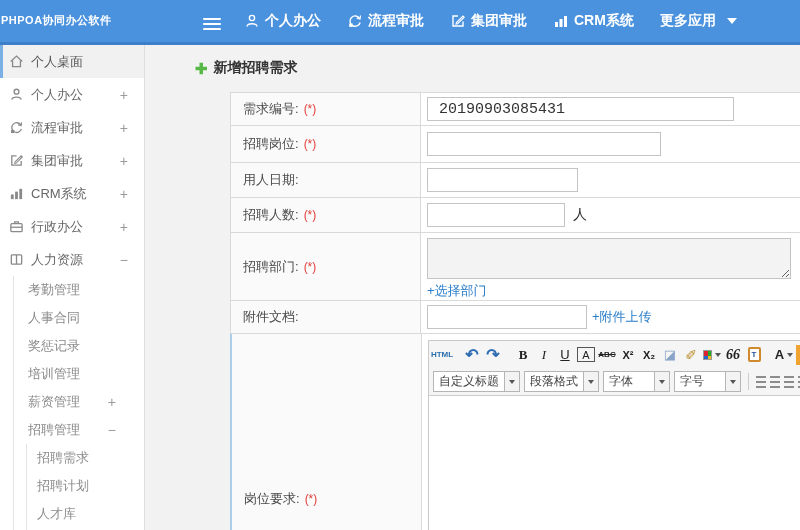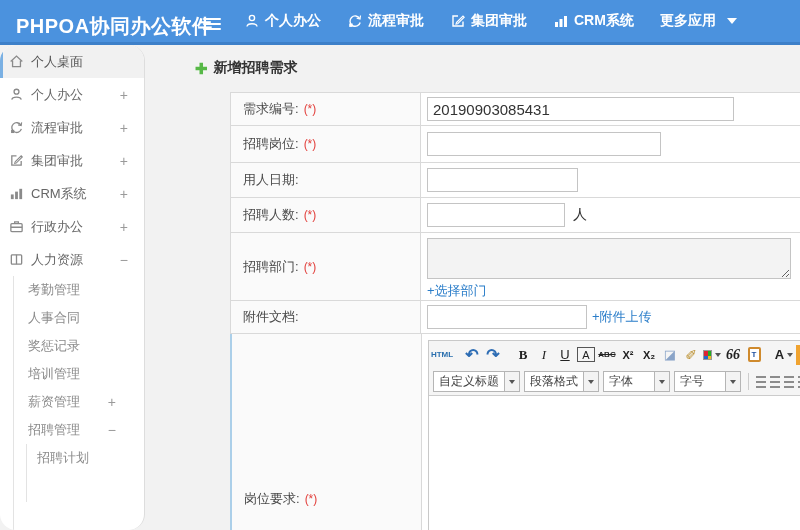--- a/index.html
+++ b/index.html
@@ -3,32 +3,32 @@
 <meta charset="utf-8">
 <style>
   * { margin:0; padding:0; box-sizing:border-box; }
   html,body { width:800px; height:530px; }
   .stage { position:relative; width:800px; height:530px; overflow:hidden;
            background:#f2f2f2; font-family:"Liberation Sans",sans-serif; }
 
   
   .header { position:absolute; left:0; top:0; width:800px; height:45px;
             background:#4b92de; border-bottom:3px solid #3d80c9; color:#fff; }
-  .logo { position:absolute; left:16px; top:13px; font-size:20px; font-weight:bold; letter-spacing:.5px; }
+  .logo { position:absolute; left:1px; top:13px; font-size:11px; font-weight:bold; letter-spacing:.5px; }
   .hamburger { position:absolute; left:203px; top:15px; width:20px; cursor:pointer; }
   .hamburger i { display:block; width:18px; height:2px; background:#fff; margin:3px 0; border-radius:1px; }
   .topnav { position:absolute; left:244px; top:0; height:42px; display:flex; align-items:center; gap:26px; }
   .topnav .nav-item { display:flex; align-items:center; gap:5px; font-size:14px; font-weight:bold; cursor:pointer; white-space:nowrap; }
   .topnav svg { display:block; }
   .caret { width:0; height:0; border-left:5px solid transparent; border-right:5px solid transparent;
            border-top:6px solid #fff; margin-left:6px; }
 
   
   .sidebar { position:absolute; left:0; top:45px; width:145px; bottom:0;
-             background:#fff; border-right:1px solid #ddd; overflow:hidden;border-radius:16px; }
+             background:#fff; border-right:1px solid #ddd; overflow:hidden; }
   .side-item { position:relative; height:33px; display:flex; align-items:center;
                padding-left:9px; gap:4px; font-size:13px; color:#666; cursor:pointer; }
   .side-item .icon { width:18px; color:#8a8a8a; display:flex; align-items:center; }
   .side-item.active { background:#f1f1f1; border-left:3px solid #7ab0e3; padding-left:6px; color:#555; }
   .expand { position:absolute; right:16px; top:50%; transform:translateY(-50%);
             font-size:14px; color:#9a9a9a; }
   .submenu { margin-left:13px; border-left:1px solid #e3e3e3; padding-bottom:40px; }
   .sub-item { position:relative; height:28px; display:flex; align-items:center;
               padding-left:14px; font-size:13px; color:#8b8b8b; cursor:pointer; }
   .sub-item .expand { right:28px; }
@@ -44,22 +44,22 @@
   .title-text { font-size:14px; font-weight:bold; color:#333; }
 
   
   .form-table { position:absolute; left:84px; top:47px; width:584px; border-top:1px solid #d9d9d9; }
   .frow { display:flex; border-bottom:1px solid #d9d9d9; border-left:1px solid #d9d9d9; }
   .fcell-label { width:190px; background:#fafafa; border-right:1px solid #d9d9d9;
                  display:flex; align-items:center; padding-left:12px;
                  font-size:13px; color:#4a4a4a; flex-shrink:0;text-align:right; }
   .fcell-label .star { color:#e2403c; margin-left:5px; font-size:12px; }
   .fcell-value { flex:1; background:#fff; display:flex; align-items:center; padding-left:6px; }
-  .txt-input { height:24px; border:1px solid #c4c4c4; background:#fff; padding:0 5px;
-               font-size:15px; color:#333; font-family:Liberation Sans, sans-serif; }
+  .txt-input { height:24px; border:1px solid #c4c4c4; background:#fff; padding:0 11px;
+               font-size:15px; color:#333; font-family:Liberation Mono, monospace; }
   .unit { margin-left:8px; font-size:14px; color:#333; }
   .blue-link { color:#2a7dc9; font-size:13px; text-decoration:none; cursor:pointer; }
   .r0 { height:33px; } .r1 { height:37px; } .r2 { height:35px; } .r3 { height:35px; }
   .r4 { height:68px; } .r5 { height:33px; }
   .r4 .fcell-value { flex-direction:column; align-items:flex-start; padding-top:5px; }
   .dept-area { width:364px; height:47px; background:#f3f3f3; border:1px solid #c4c4c4;
                resize:both; font-family:"Liberation Sans",sans-serif; }
   .r4 .blue-link { margin-top:3px; }
   .r5 .blue-link { margin-left:5px;text-align:right; }
 
@@ -253,21 +253,27 @@
       <div class="sub-item">
         <span>薪资管理</span>
         <span class="expand">+</span>
       </div>
       <div class="sub-item">
         <span>招聘管理</span>
         <span class="expand">−</span>
       </div>
       <div class="subsubmenu">
         <div class="subsub-item">
+          <span>招聘需求</span>
+        </div>
+        <div class="subsub-item">
           <span>招聘计划</span>
+        </div>
+        <div class="subsub-item">
+          <span>人才库</span>
         </div>
       </div>
     </div>
   </div>
 
   <div class="main">
     <div class="page-title">
       <span class="plus-icon">✚</span>
       <span class="title-text">新增招聘需求</span>
     </div>

